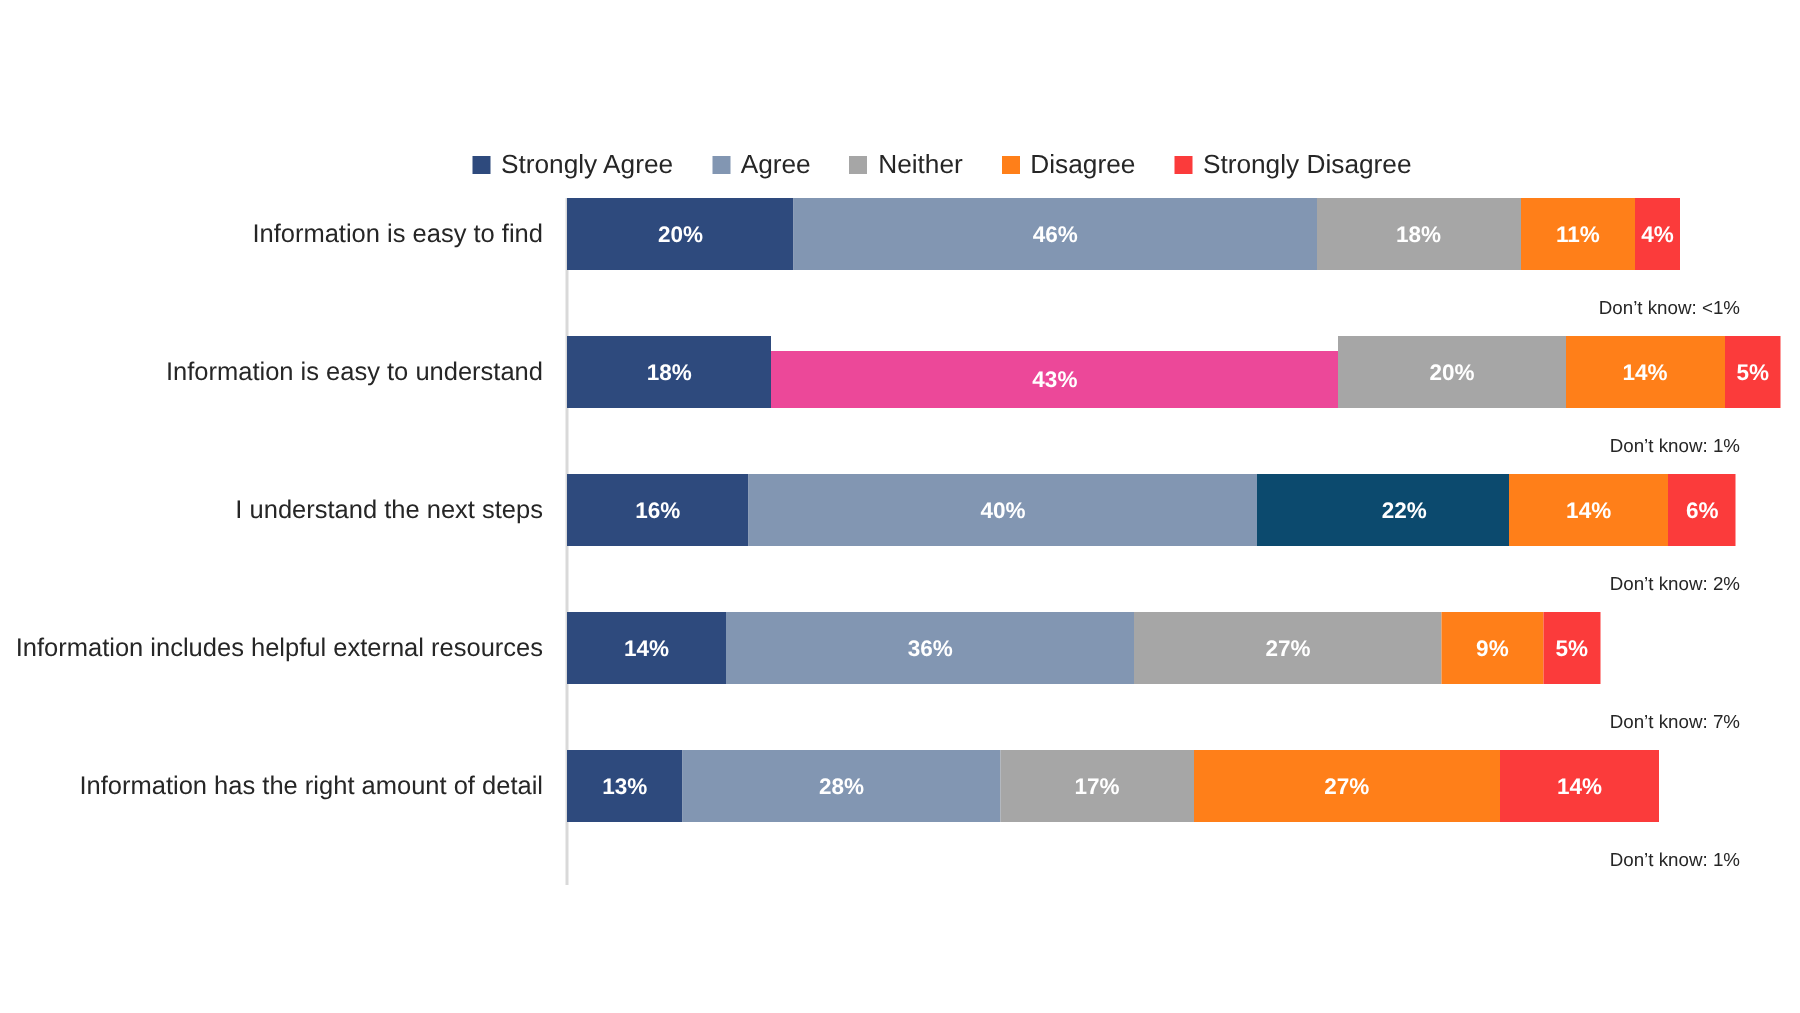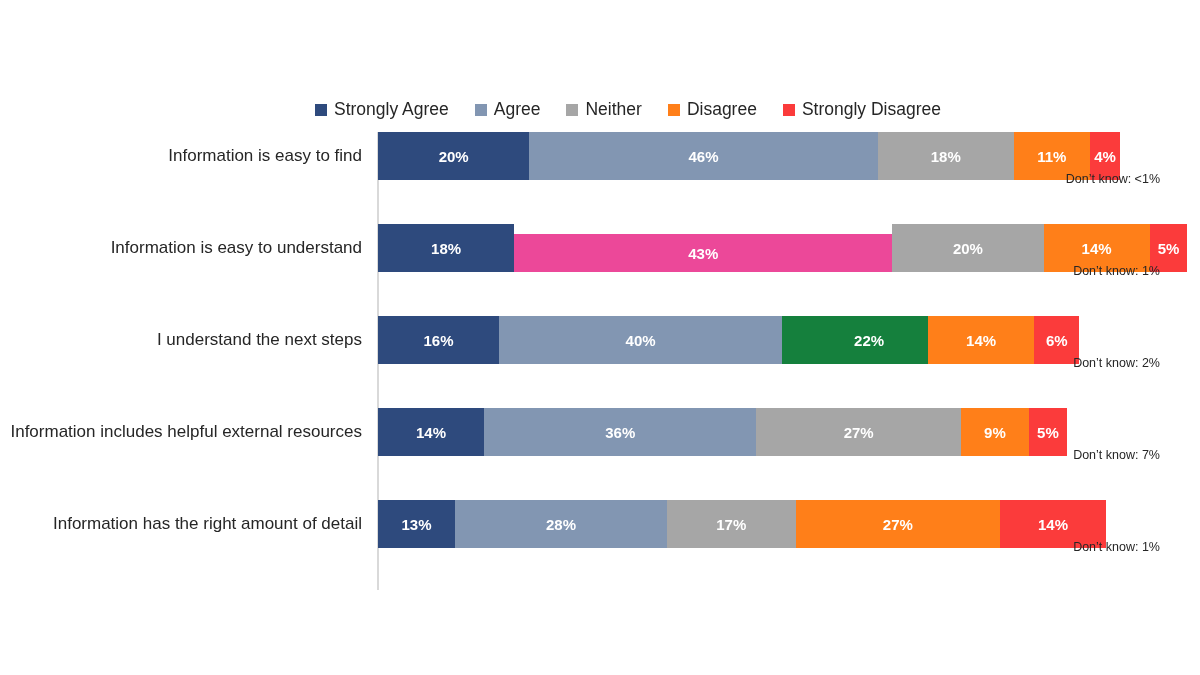--- a/index.html
+++ b/index.html
@@ -101,21 +101,21 @@
     font-weight: bold;
   }
   .seg-label {
     color: #ffffff;
     font-size: 15px;
     line-height: 1;
     white-space: nowrap;
   }
   .dk-note {
     position: absolute;
-    top: 40px;
+    top: 66px;
     width: 1160px;
     left: 0;
     text-align: right;
     font-size: 12.5px;
     color: #262626;
     white-space: nowrap;
   }
 </style>
 </head>
 <body>
@@ -188,24 +188,24 @@
           </div>
         </div>
         <div class="dk-note">Don’t know: 1%</div>
       </div>
       <div class="row" style="top: 184px;">
         <div class="row-label">I understand the next steps</div>
         <div class="bar-track">
           <div class="seg" title="Strongly Agree" style="background: rgb(46, 74, 125); width: 121.12px;">
             <span class="seg-label">16%</span>
           </div>
-          <div class="seg" title="Agree" style="background: rgb(130, 150, 178); width: 283px;">
+          <div class="seg" title="Agree" style="background: rgb(130, 150, 178); width: 339px;">
             <span class="seg-label">40%</span>
           </div>
-          <div class="seg" title="Neither" style="background: #15803d; width: 146px; padding-left: 28px;">
+          <div class="seg" title="Neither" style="background: #0c4a6e; width: 168px; padding-left: 28px;">
             <span class="seg-label">22%</span>
           </div>
           <div class="seg" title="Disagree" style="background: rgb(255, 127, 25); width: 105.98px;">
             <span class="seg-label">14%</span>
           </div>
           <div class="seg" title="Strongly Disagree" style="background: rgb(251, 59, 59); width: 45.42px;">
             <span class="seg-label">6%</span>
           </div>
         </div>
         <div class="dk-note">Don’t know: 2%</div>

